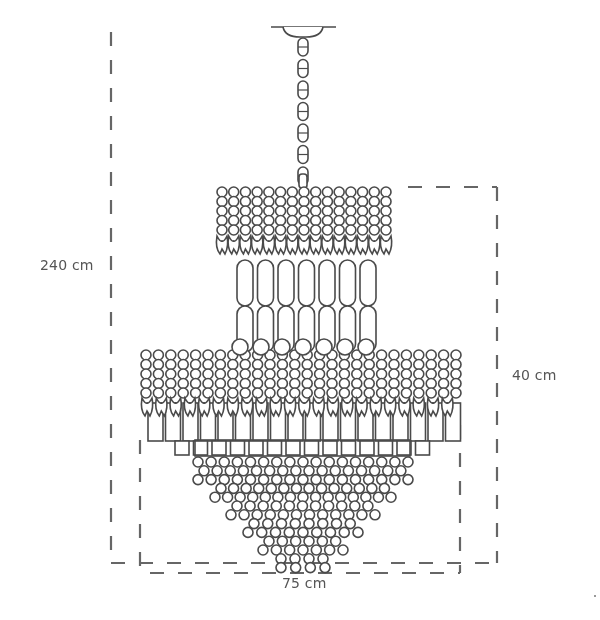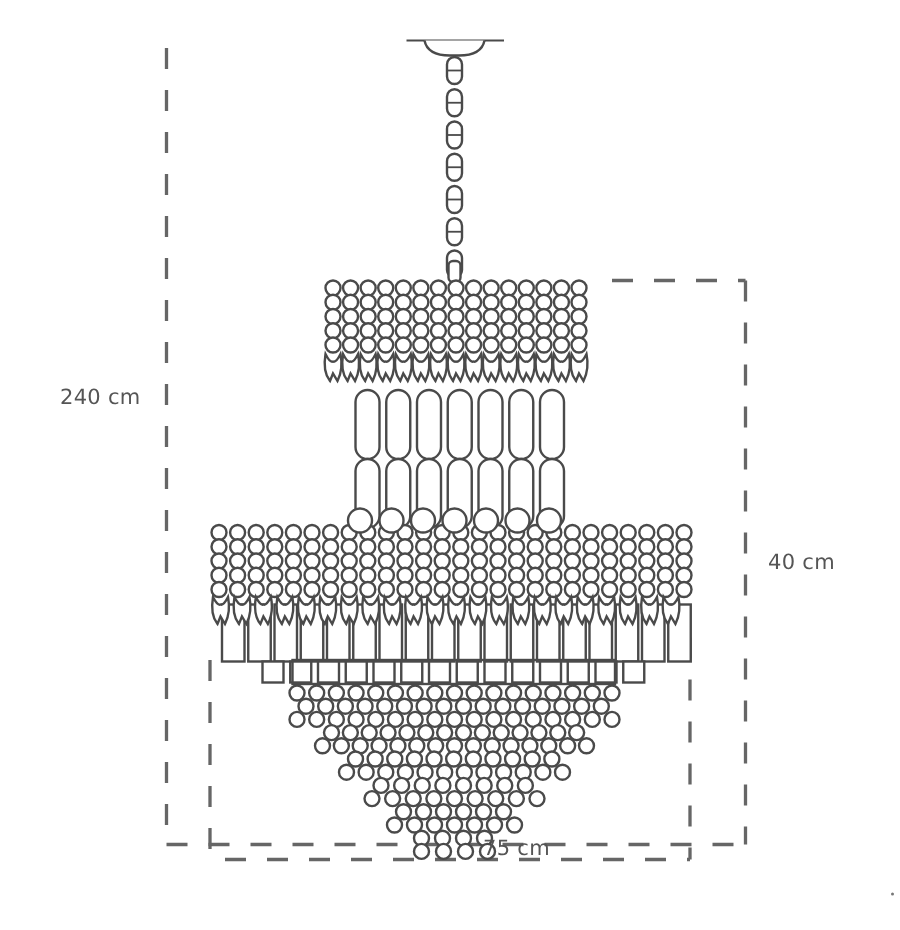--- a/index.html
+++ b/index.html
@@ -1,21 +1,21 @@
 <!DOCTYPE html>
 <html><head>
 <meta charset="utf-8">
 <style>
   html, body { margin:0; padding:0; background:#ffffff; }
   body { width:600px; height:620px; position:relative; overflow:hidden; font-family:"DejaVu Sans", sans-serif; }
   #canvas { position:absolute; left:0; top:0; width:600px; height:620px; }
   .dim-label { position:absolute; font-family:"DejaVu Sans", sans-serif; font-size:14px; color:#555555; letter-spacing:0.2px; white-space:nowrap; }
   #lbl-height { left:40px; top:257px; }
   #lbl-body { left:512px; top:367px; }
-  #lbl-width { left:282px; top:558px;margin-left:40px; }
+  #lbl-width { left:282px; top:575px; }
   .speck { position:absolute; left:594px; top:595px; width:2px; height:2px; background:#777; border-radius:1px; }
 </style>
 </head>
 <body>
 
 <svg id="canvas" viewBox="0 0 600 620" xmlns="http://www.w3.org/2000/svg">
   <g id="dims" stroke="#666" stroke-width="2.2" fill="none" stroke-dasharray="14,14">
 
     <line x1="111" y1="32" x2="111" y2="563"></line>
     <line x1="111" y1="563" x2="497" y2="563"></line>

